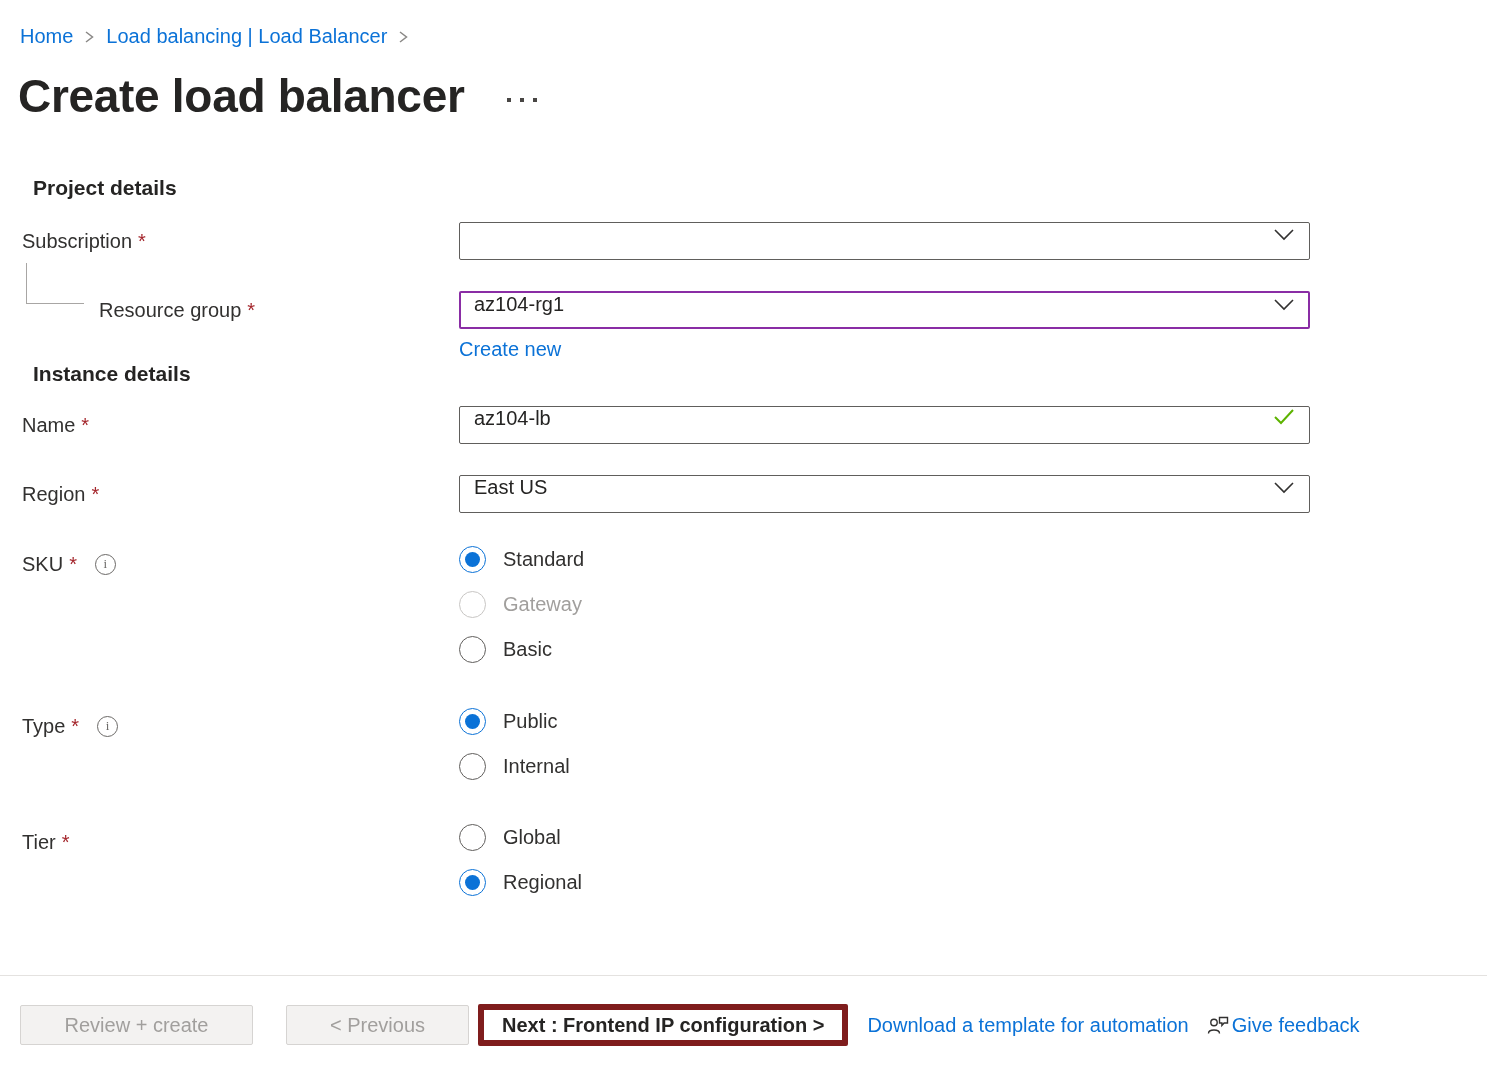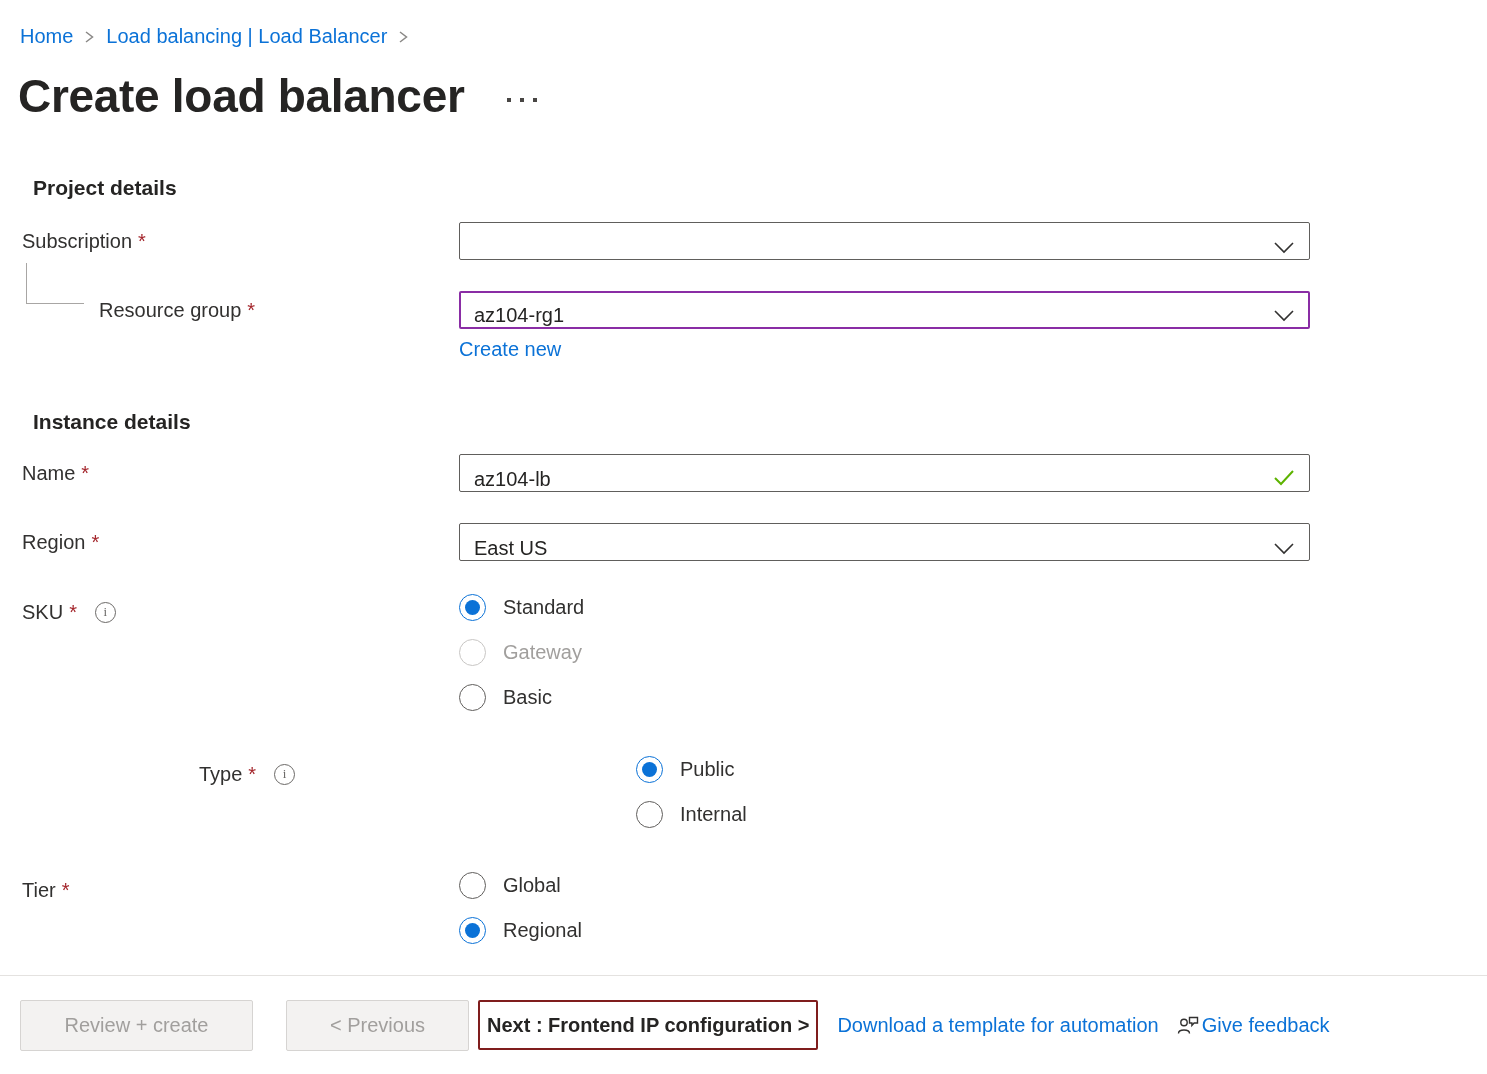--- a/index.html
+++ b/index.html
@@ -19,40 +19,40 @@
 
   
   .title-row { display: flex; align-items: center; margin: 21px 0 0 18px; }
   .page-title { font-size: 46px; font-weight: 700; margin: 0; color: #252423; letter-spacing: -0.3px; }
   .more-menu { display: flex; gap: 9px; margin-left: 42px; margin-top: 8px; cursor: pointer; }
   .more-menu i { width: 4px; height: 4px; background: #484644; display: block; }
 
   
   .section-heading { font-size: 21px; font-weight: 700; color: #252423; margin: 0 0 0 33px; line-height: 26px; }
   .h-project { margin-top: 52px; }
-  .h-instance { margin-top: 48px; }
+  .h-instance { }
 
   .form-row { display: flex; align-items: flex-start; padding-left: 22px; }
   .label-col { flex: 0 0 437px; width: 437px; font-size: 20px; padding-top: 7px;
                display: flex; align-items: center; position: relative; line-height: 24px; }
   .field-col { flex: 0 0 851px; width: 851px; }
   .req { color: #a4262c; margin-left: 6px; }
 
   .row-subscription { margin-top: 21px; }
   .row-rg { margin-top: 31px; }
   .row-name { margin-top: 19px; }
   .row-region { margin-top: 31px; }
   .row-sku { margin-top: 24px; }
-  .row-type { margin-top: 27px; justify-content: flex-end; }
+  .row-type { margin-top: 27px; }
   .row-tier { margin-top: 26px; }
 
   
   .dropdown, .text-field {
     height: 38px; border: 1px solid #605e5c; border-radius: 2px;
-    display: flex; align-items: flex-end; padding: 0 14px;
+    display: flex; align-items: flex-start; padding: 0 14px;
     font-size: 20px; background: #fff; color: #252423;
   }
   .dropdown { justify-content: space-between; cursor: pointer; }
   .dropdown .chev { flex: none; margin-left: 10px; }
   .dropdown-edited { border: 2px solid #8a2da5; padding: 0 13px; }
 
   .text-field input {
     border: none; outline: none; flex: 1; font: inherit; color: inherit;
     padding: 0; background: transparent;
   }
@@ -83,27 +83,27 @@
            border-radius: 50%; background: #0b72d7; }
   .radio-option.disabled { cursor: default; }
   .radio-option.disabled .radio { border-color: #c8c6c4; }
   .radio-option.disabled .radio-text { color: #a19f9d; }
   .radio-text { font-size: 20px; }
 
   
   .footer { position: absolute; left: 0; right: 0; top: 975px; height: 99px;
             border-top: 1px solid #e4e2e0; background: #fff;
             display: flex; align-items: center; padding: 0 20px; }
-  .btn { height: 51px; font-size: 20px; border-radius: 2px; display: inline-flex;
+  .btn { height: 40px; font-size: 20px; border-radius: 2px; display: inline-flex;
          align-items: center; justify-content: center; font-family: inherit; cursor: pointer; }
   .btn-disabled { width: 233px; background: #f3f2f1; border: 1px solid #d6d4d2;
                   color: #a19f9d; cursor: default; }
   .btn-previous { width: 183px; margin-left: 33px; }
-  .btn-next { margin-left: 9px; padding: 0 7px; background: #fff; color: #252423;
-              font-weight: 700; border: 2px solid #7f1d1d; height: 50px; }
+  .btn-next { margin-left: 9px; padding: 0 18px; background: #fff; color: #252423;
+              font-weight: 700; border: 6px solid #7f1d1d; height: 42px; }
   .footer-link { color: #0b72d7; font-size: 20px; text-decoration: none; cursor: pointer; }
   .link-download { margin-left: 19px; }
   .link-feedback { display: inline-flex; align-items: flex-end; margin-left: 17px; }
   .feedback-icon { margin-right: 2px; display: inline-flex; }
 </style>
 </head>
 <body>
 
 <nav class="breadcrumb">
   <a>Home</a>

